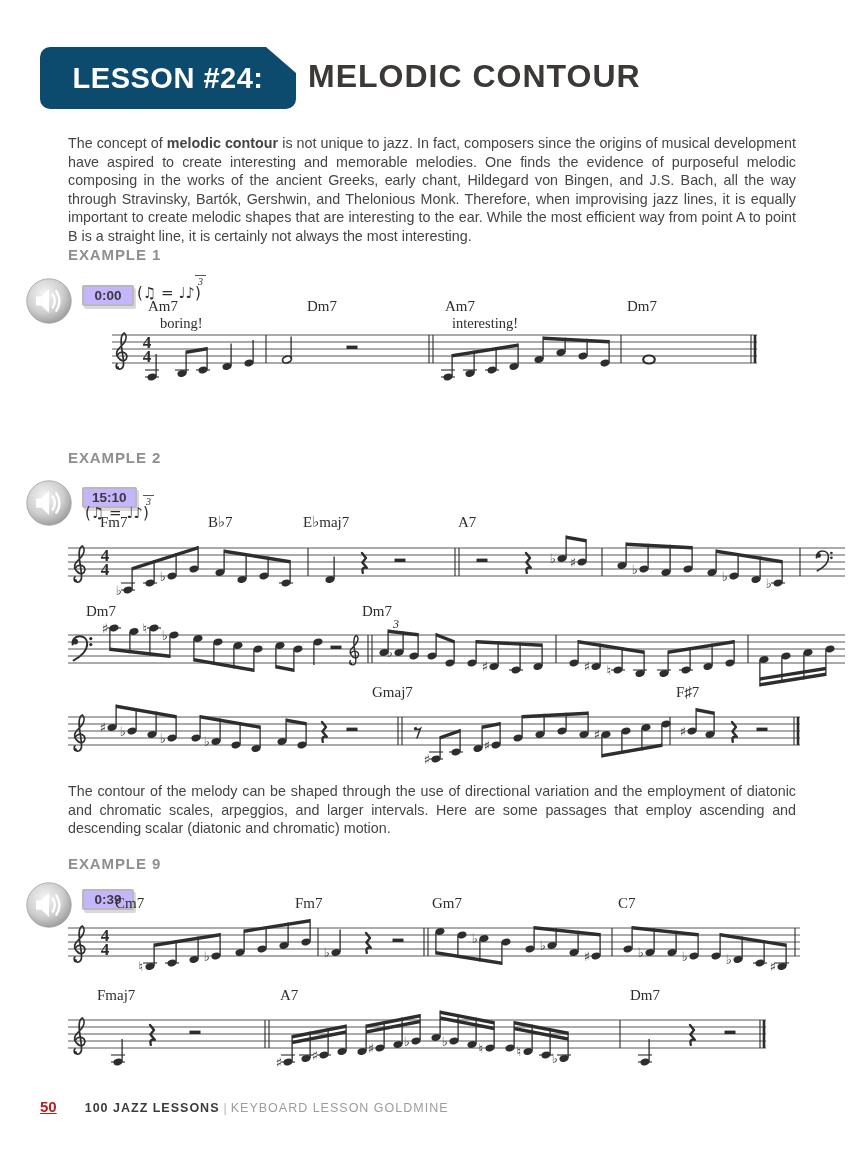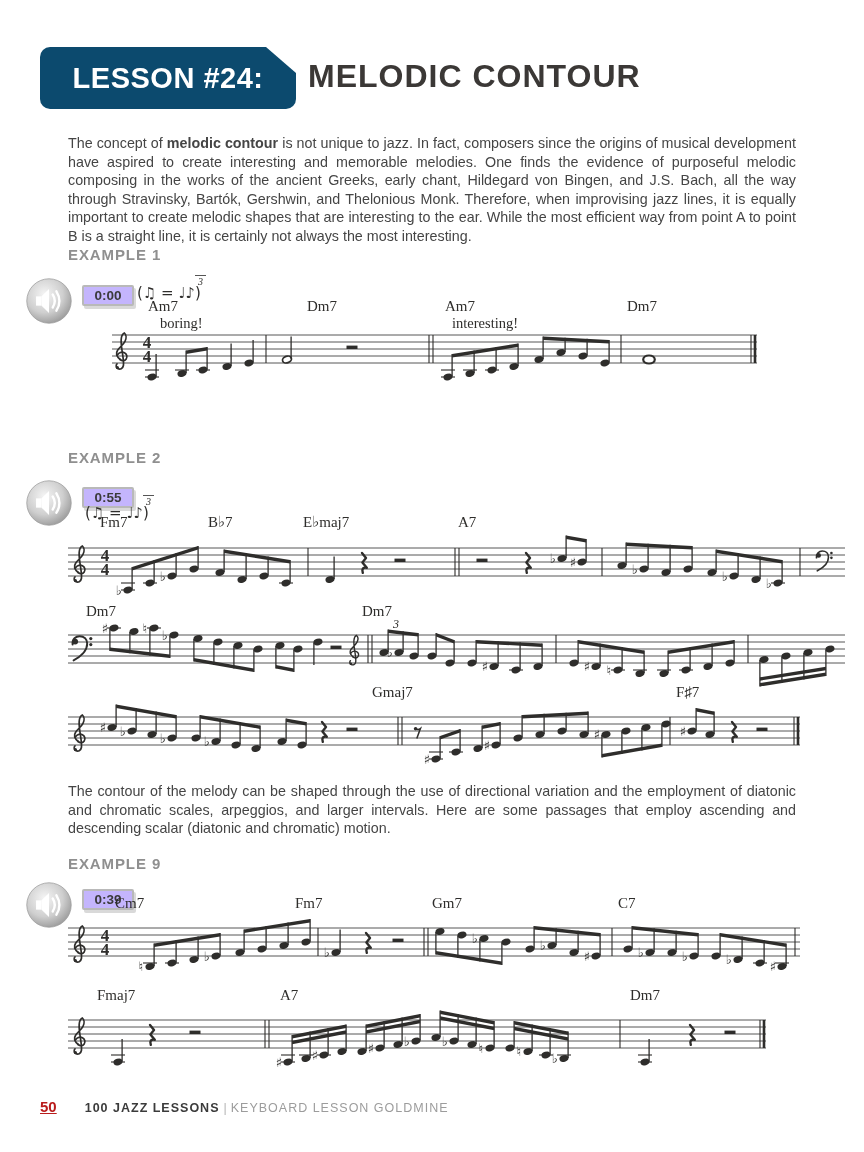--- a/index.html
+++ b/index.html
@@ -101,21 +101,21 @@
   <div class="example-heading eh2">EXAMPLE 2</div>
   <div class="badge b2">
     <svg class="spk" width="50" height="50" viewBox="0 0 54 54">
       <circle cx="27" cy="27" r="24" fill="url(#gsp)" stroke="#9a9a9a" stroke-width="0.8"></circle>
       <rect x="13" y="22" width="6" height="10" fill="#fff"></rect>
       <polygon points="19,22 27,14 27,40 19,32" fill="#fff"></polygon>
       <path d="M31 20 Q35.5 27 31 34" stroke="#fff" stroke-width="2.6" fill="none" stroke-linecap="round"></path>
       <path d="M35 16.5 Q41.5 27 35 37.5" stroke="#fff" stroke-width="2.6" fill="none" stroke-linecap="round"></path>
     </svg>
     <span class="track-label">TRACK 24</span>
-    <span class="time-box">0:55</span>
+    <span class="time-box">15:10</span>
   </div>
   <div class="swing sw2"><span>(♫ = ♩♪)</span><span class="three">3</span></div>
 
   <div class="para p3">The contour of the melody can be shaped through the use of directional variation and the employment of diatonic and chromatic scales, arpeggios, and larger intervals. Here are some passages that employ ascending and descending scalar (diatonic and chromatic) motion.</div>
 
   <div class="example-heading eh3">EXAMPLE 9</div>
   <div class="badge b3">
     <svg class="spk" width="50" height="50" viewBox="0 0 54 54">
       <circle cx="27" cy="27" r="24" fill="url(#gsp)" stroke="#9a9a9a" stroke-width="0.8"></circle>
       <rect x="13" y="22" width="6" height="10" fill="#fff"></rect>

